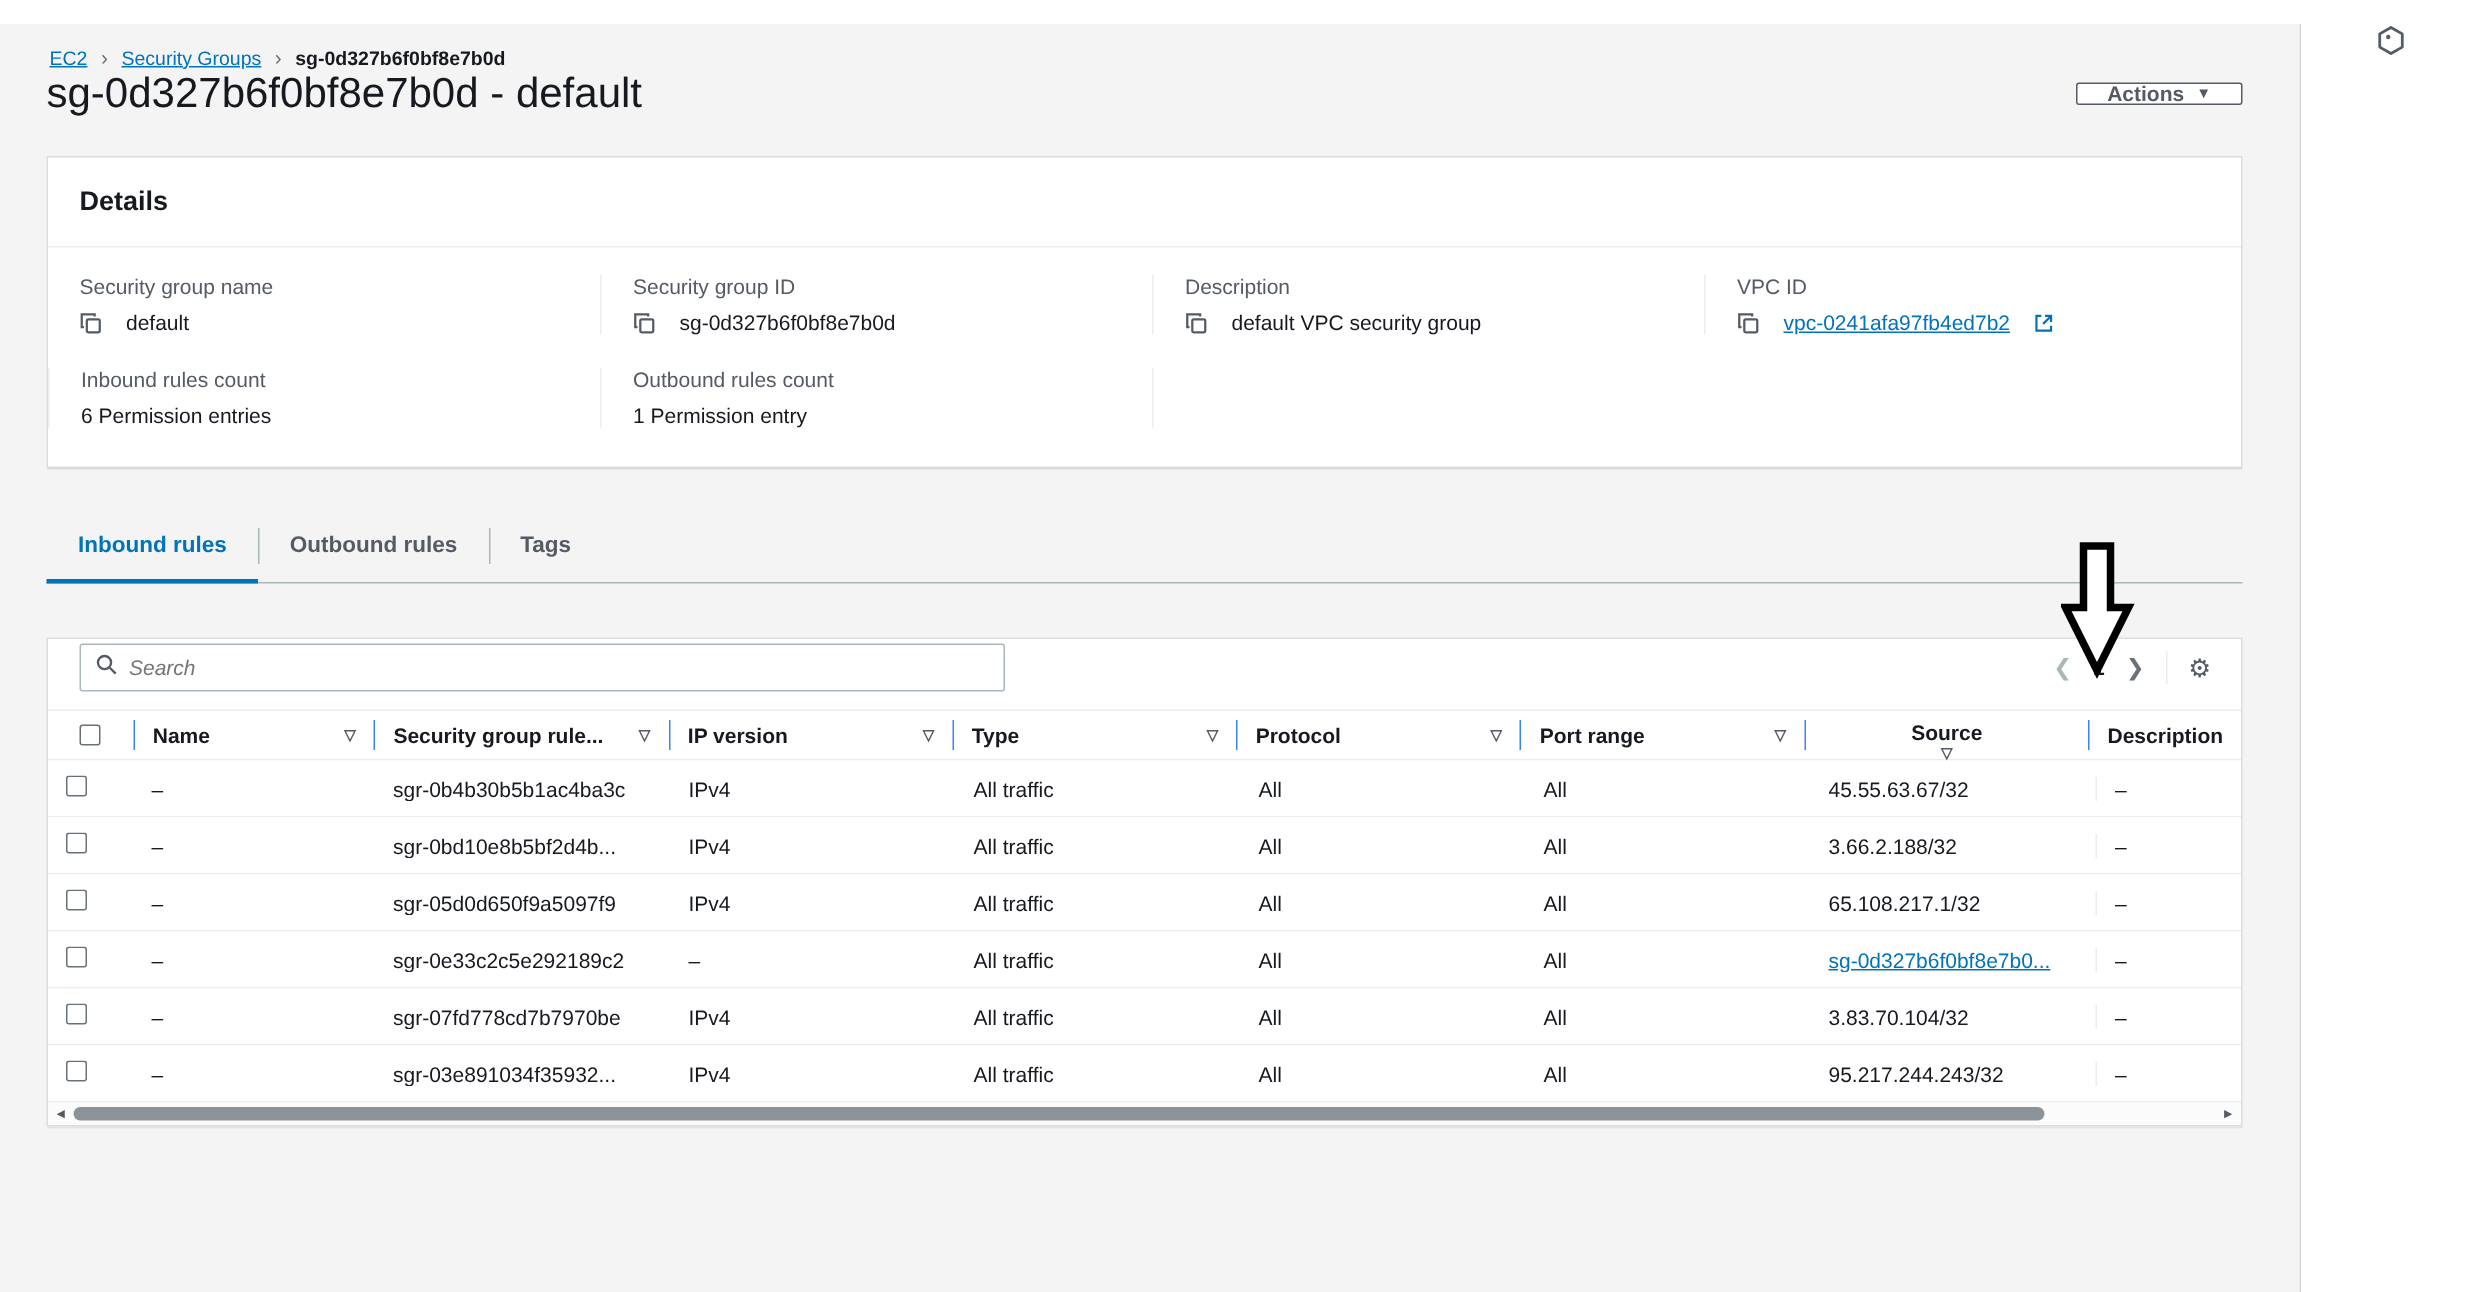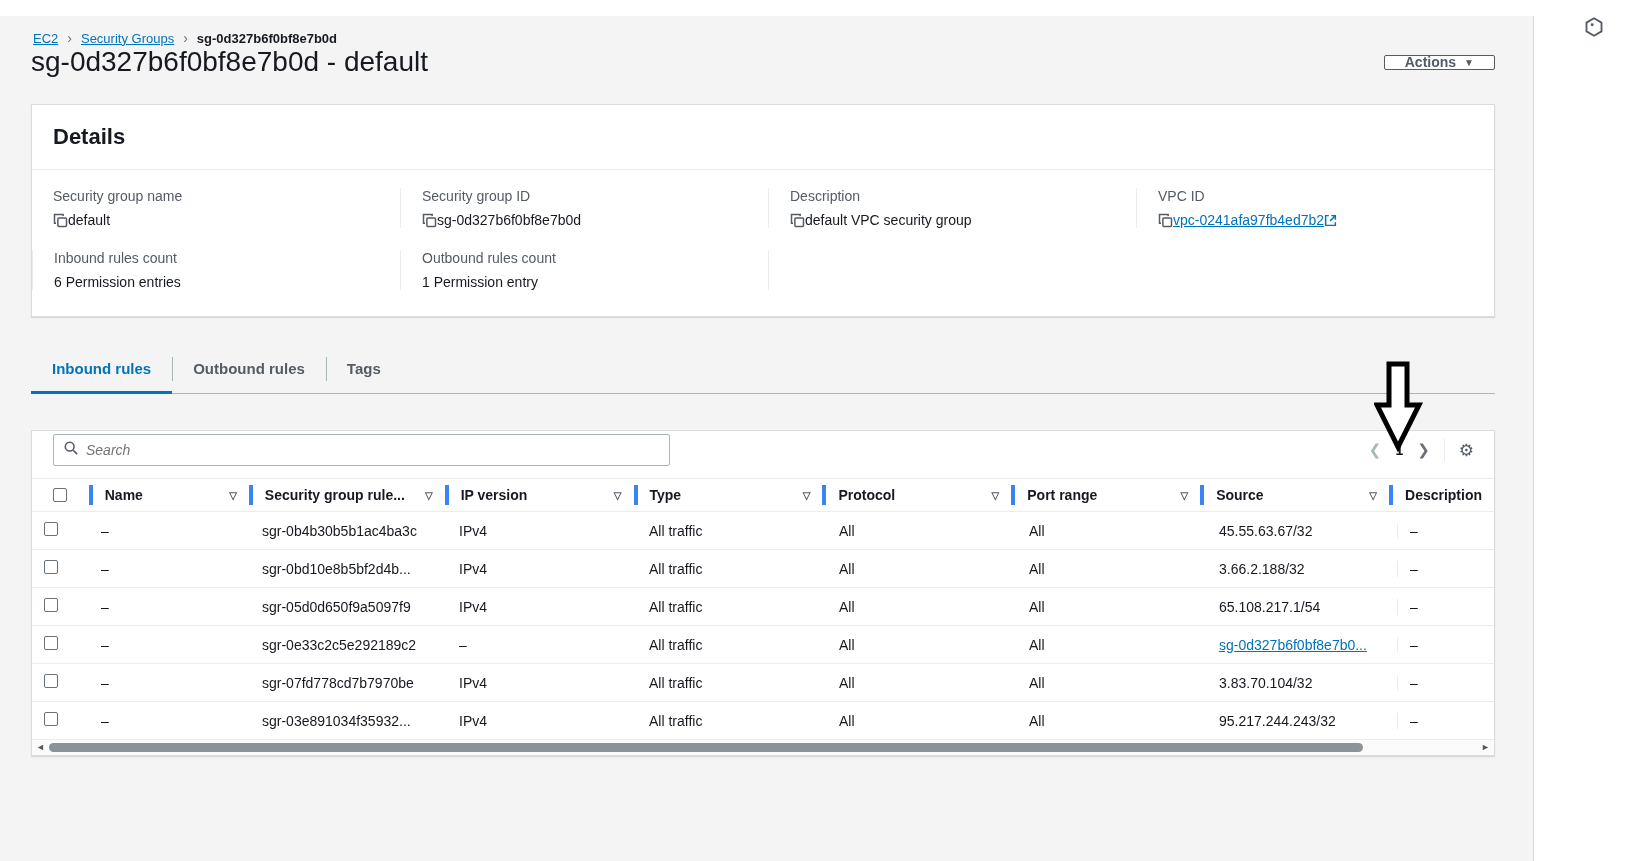--- a/index.html
+++ b/index.html
@@ -20,26 +20,26 @@
   .btn { display:inline-flex; align-items:center; justify-content:center; gap:8px; background:#fff;
          border:1px solid #545b64; border-radius:2px; font-size:14px; font-weight:700; color:#545b64;
          padding:6px 20px; height:15px; cursor:pointer; }
   .btn.dark-label { color:#16191f; }
   .btn.disabled { color:#aab7b8; border-color:#d5dbdb; cursor:default; }
   .btn .caret { font-size:10px; }
 
   
   .card { background:#fff; border:1px solid #d9dddd; box-shadow:0 1px 1px rgba(0,28,36,.12); margin-top:26px; }
   .card-header { padding:19px 21px; border-bottom:1px solid #eaeded; }
-  .card-header h2 { font-size:22px; color:#16191f; font-weight:700; }
+  .card-header h2 { font-size:18px; color:#16191f; font-weight:700; }
   .details-grid { display:grid; grid-template-columns:368px 368px 368px auto; padding:18px 0 26px 0; row-gap:22px; }
   .field { padding:0 21px; }
   .details-grid .c2, .details-grid .c3, .details-grid .c4 { border-left:1px solid #eaeded; }
   .field .label { font-size:14px; color:#545b64; margin-bottom:8px; }
-  .field .value { font-size:14px; color:#16191f; display:flex; align-items:center; gap:0; }
+  .field .value { font-size:14px; color:#16191f; display:flex; align-items:center; gap:16px; }
   .field .value a { color:#0073bb; text-decoration:underline; cursor:pointer; }
   .copy-icon svg { display:block; }
   .ext-icon svg { display:block; }
 
   
   .tabs { display:flex; margin-top:30px; border-bottom:1px solid #aab7b8; }
   .tab { font-size:15px; font-weight:700; color:#545b64; padding:13px 21px 14px 21px; cursor:pointer; position:relative; }
   .tab + .tab::before { content:""; position:absolute; left:0; top:10px; bottom:12px; width:1px; background:#aab7b8; }
   .tab.active { color:#0073bb; border-bottom:3px solid #0073bb; margin-bottom:-1px; }
 
@@ -60,29 +60,29 @@
   .pg-arrow.disabled { color:#aab7b8; }
   .pg-num { font-weight:700; cursor:pointer; }
   .pg-divider { width:1px; height:22px; background:#eaeded; }
   .gear { font-size:17px; color:#545b64; cursor:pointer; }
 
   
   .tbl { border-top:1px solid #eaeded; }
   .thead { display:flex; align-items:center; height:33px; border-bottom:1px solid #eaeded; }
   .hcell { display:flex; align-items:center; justify-content:space-between; font-size:14px; font-weight:700; color:#16191f; padding:0 12px; height:20px; }
   .hcell .filter { color:#545b64; font-size:10px; cursor:pointer; }
-  .hcell + .hcell { border-left:4px solid #3b82f6; }
+  .hcell + .hcell { border-left:1px solid #3b82f6; }
   .col-cb { width:57px; padding:0 0 0 21px; }
   .col-name { width:161px; }
   .col-rule { width:197px; }
   .col-ipv { width:190px; }
   .col-type { width:190px; }
   .col-proto { width:190px; }
   .col-port { width:190px; }
-  .col-src { width:190px; }
+  .col-src { width:190px;flex-direction:column; }
   .col-desc { flex:1; border-left:1px solid #eaeded; }
   .trow { display:flex; align-items:center; height:38px; border-bottom:1px solid #eaeded; background:#fff; }
   .cell { font-size:14px; color:#16191f; padding:0 12px; white-space:nowrap; overflow:hidden; }
   .cell.link span { color:#0073bb; text-decoration:underline; cursor:pointer; }
   .checkbox { display:inline-block; width:14px; height:14px; border:1px solid #687078; border-radius:2px; background:#fff; cursor:pointer; }
 
   
   .hscroll { display:flex; align-items:center; height:15px; background:#fbfbfb; padding:0 4px; gap:4px; }
   .hs-arrow { font-size:9px; color:#545b64; line-height:1; cursor:pointer; }
   .hs-track { flex:1; height:9px; position:relative; }
@@ -279,21 +279,21 @@
           <div class="cell col-desc">–</div>
         </div>
         <div class="trow">
           <div class="cell col-cb"><span class="checkbox"></span></div>
           <div class="cell col-name">–</div>
           <div class="cell col-rule">sgr-05d0d650f9a5097f9</div>
           <div class="cell col-ipv">IPv4</div>
           <div class="cell col-type">All traffic</div>
           <div class="cell col-proto">All</div>
           <div class="cell col-port">All</div>
-          <div class="cell col-src">65.108.217.1/54</div>
+          <div class="cell col-src">65.108.217.1/32</div>
           <div class="cell col-desc">–</div>
         </div>
         <div class="trow">
           <div class="cell col-cb"><span class="checkbox"></span></div>
           <div class="cell col-name">–</div>
           <div class="cell col-rule">sgr-0e33c2c5e292189c2</div>
           <div class="cell col-ipv">–</div>
           <div class="cell col-type">All traffic</div>
           <div class="cell col-proto">All</div>
           <div class="cell col-port">All</div>

